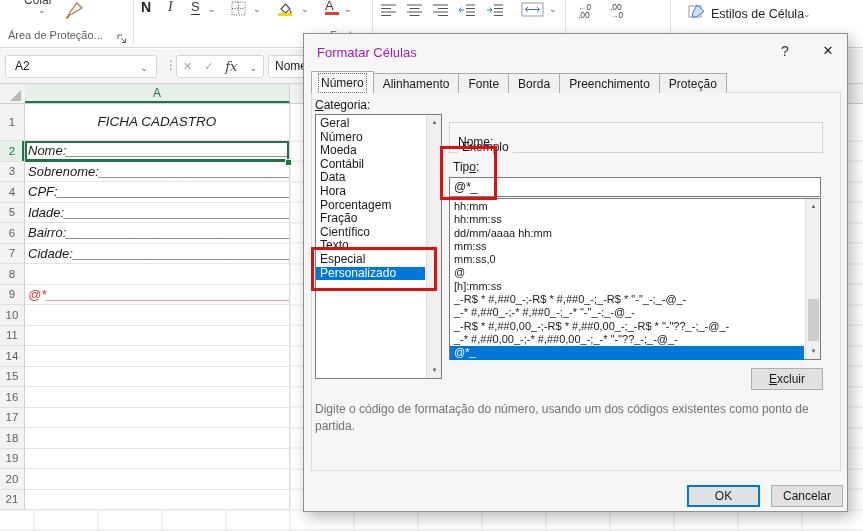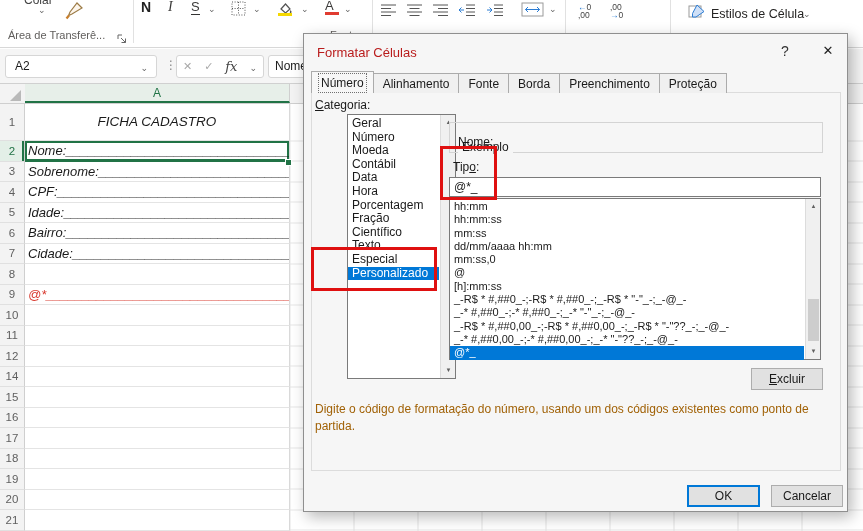--- a/index.html
+++ b/index.html
@@ -54,47 +54,47 @@
   .title .cell { text-align:center; font-size:13.5px; line-height:36px; }
   .grid-row.selected { z-index:3; }
   .selected .cell { box-shadow: inset 0 0 0 2px #217346; border-bottom-color:#217346; }
   .selected .row-num { background:#e3efe7; color:#217346; box-shadow: inset -2px 0 0 #217346; }
   .red .cell { color:#d8392e; }
   .fill-handle { display:none; }
   .selected .fill-handle { display:block; position:absolute; left:285px; bottom:-4px; width:7px; height:7px; background:#217346; border:1.5px solid #fff; z-index:5; }
 
   
   .dialog { position:absolute; left:303px; top:33px; width:545px; height:479px; background:#f6f6f6; border:1px solid #8f8f8f; box-shadow:4px 5px 14px rgba(0,0,0,.28); font-size:12px; z-index:10; }
-  .dlg-title { position:absolute; left:13px; top:11px; font-size:13px; color:#b91c1c; }
+  .dlg-title { position:absolute; left:13px; top:11px; font-size:13px; color:#a21caf; }
   .dlg-help { position:absolute; left:468px; top:6px; width:26px; height:22px; text-align:center; font-size:14px; color:#333; line-height:22px; }
   .dlg-close { position:absolute; left:510px; top:6px; width:28px; height:22px; text-align:center; font-size:13px; color:#222; line-height:22px; }
   .tabs { position:absolute; left:7px; top:37px; display:flex; align-items:flex-end; z-index:3; }
   .tab { background:#f0f0f0; border:1px solid #ababab; border-bottom:none; height:20px; padding:3px 9px 0; font-size:12px; margin-right:-1px; }
   .tab.active { background:#f7f7f7; height:22px; padding-top:4px; z-index:4; position:relative; }
   .tab.active .tab-inner { outline:1px dotted #707070; outline-offset:2px; }
   .tab-frame { position:absolute; left:7px; top:58px; width:530px; height:379px; border:1px solid #dcdcdc; }
   .cat-label { position:absolute; left:11px; top:64px; }
-  .cat-list { position:absolute; left:11px; top:80px; width:109px; height:265px; background:#fff; border:1px solid #7a7a7a; padding-top:2px;margin-left:32px; }
+  .cat-list { position:absolute; left:11px; top:80px; width:127px; height:265px; background:#fff; border:1px solid #7a7a7a; padding-top:2px; }
   .cat-item { font-size:12px; line-height:13.6px; padding-left:4px; margin-right:16px; white-space:pre; }
   .cat-item.sel { background:#0078d7; color:#fff; }
   .vscroll { position:absolute; right:0; top:0; bottom:0; width:15px; background:#f0f0f0; border-left:1px solid #dcdcdc; }
   .vs-up,.vs-down { position:absolute; left:0; width:15px; height:15px; font-size:6px; color:#606060; text-align:center; line-height:15px; }
   .vs-up{top:0;} .vs-down{bottom:0;}
   .vs-thumb { position:absolute; left:2px; width:11px; background:#cdcdcd; }
   .example-box { position:absolute; left:145px; top:88px; width:374px; height:31px; border:1px solid #d4d4d4; }
   .example-legend { position:absolute; left:8px; top:-8px; background:#f6f6f6; padding:0 4px;margin-top:25px; }
   .example-value { position:absolute; left:8px; top:12px; }
   .tipo-label { position:absolute; left:149px; top:126px; }
   .mn { text-decoration:underline; }
   .tipo-input { position:absolute; left:145px; top:143px; width:372px; height:20px; background:#fff; border:1px solid #7a7a7a; font-size:12px; line-height:18px; padding-left:4px; }
   .fmt-list { position:absolute; left:145px; top:164px; width:372px; height:162px; background:#fff; border:1px solid #7a7a7a; padding-top:1px; }
   .fmt-item { font-size:11px; line-height:13.3px; padding-left:4px; margin-right:16px; white-space:pre; overflow:hidden; }
   .fmt-item.sel { background:#0078d7; color:#fff; }
   .excluir-btn { position:absolute; left:447px; top:334px; width:72px; height:22px; background:#e1e1e1; border:1px solid #adadad; text-align:center; line-height:20px; }
-  .dlg-note { position:absolute; left:11px; top:367px; width:516px; line-height:16.5px; color:#a16207; }
+  .dlg-note { position:absolute; left:11px; top:367px; width:516px; line-height:16.5px; color:#737373; }
   .ok-btn { position:absolute; left:383px; top:451px; width:73px; height:22px; background:#e1e1e1; border:2px solid #0078d7; text-align:center; line-height:18px; }
   .cancel-btn { position:absolute; left:467px; top:451px; width:72px; height:22px; background:#e1e1e1; border:1px solid #adadad; text-align:center; line-height:20px; }
 
   
   .annot { position:absolute; border:3px solid #df1010; z-index:40; }
   .annot-tipo { left:440px; top:146px; width:57px; height:54px; }
   .annot-cat { left:311px; top:247px; width:126px; height:44px; }
 </style>
 </head>
 <body>
@@ -103,21 +103,21 @@
 
 <div class="ribbon">
   <div class="rb-item colar">Colar</div>
   <div class="rb-item colar-chev chev">⌄</div>
   <div class="rb-item" style="left:64px; top:1px;">
     <svg width="21" height="19" viewBox="0 0 21 19">
         <path d="M13 2 L18 7 L8 13 L4.5 14.5 L6 11 Z" fill="#fdf6ec" stroke="#9c7b46" stroke-width="1.2"></path>
         <path d="M5 14.5 L2.5 17.5" stroke="#c97f2c" stroke-width="2.2"></path>
       </svg>
   </div>
-  <div class="rb-item grp-label" style="left:8px; top:29px;">Área de Transferê...</div>
+  <div class="rb-item grp-label" style="left:8px; top:29px;">Área de Proteção...</div>
   <div class="rb-item" style="left:117px; top:30px;">
     <svg width="10" height="10" viewBox="0 0 10 10">
         <path d="M1 1 H5 M1 1 V5" stroke="#666" fill="none"></path>
         <path d="M4 4 L8.5 8.5 M8.5 4.5 V8.5 H4.5" stroke="#666" fill="none"></path>
       </svg>
   </div>
   <div class="sep" style="left:133px;"></div>
 
   <div class="rb-item bold-btn" style="left:141px; top:-1px;">N</div>
   <div class="rb-item italic-btn" style="left:168px; top:-1px;">I</div>
@@ -320,25 +320,20 @@
       <div class="cell"></div>
 
     </div>
 
     <div class="grid-row">
       <div class="row-num">11</div>
       <div class="cell"></div>
 
     </div>
 
-    <div class="grid-row">
-      <div class="row-num">12</div>
-      <div class="cell"></div>
-
-    </div>
 
 
     <div class="grid-row">
       <div class="row-num">14</div>
       <div class="cell"></div>
 
     </div>
 
     <div class="grid-row">
       <div class="row-num">15</div>
@@ -462,23 +457,23 @@
   </div>
   <div class="tipo-input">@*_</div>
 
   <div class="fmt-list">
     <div>
 
         <div class="fmt-item">hh:mm</div>
 
         <div class="fmt-item">hh:mm:ss</div>
 
+        <div class="fmt-item">dd/mm/aaaa hh:mm</div>
+
         <div class="fmt-item">mm:ss</div>
-
-        <div class="fmt-item">dd/mm/aaaa hh:mm</div>
 
         <div class="fmt-item">mm:ss,0</div>
 
         <div class="fmt-item">@</div>
 
         <div class="fmt-item">[h]:mm:ss</div>
 
         <div class="fmt-item">_-R$ * #,##0_-;-R$ * #,##0_-;_-R$ * "-"_-;_-@_-</div>
 
         <div class="fmt-item">_-* #,##0_-;-* #,##0_-;_-* "-"_-;_-@_-</div>

